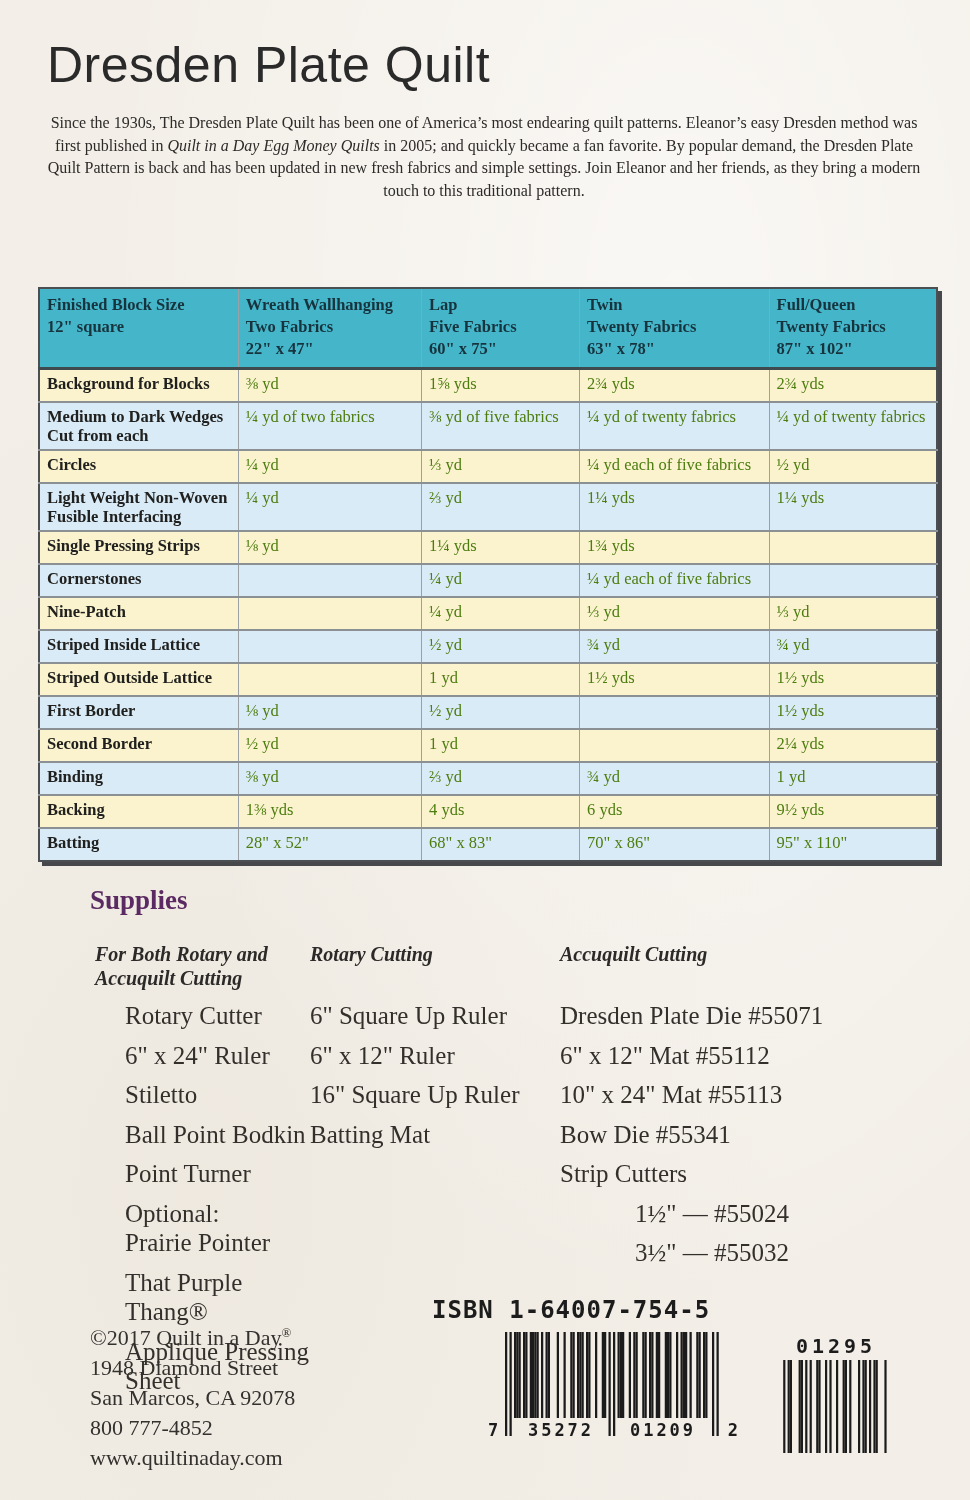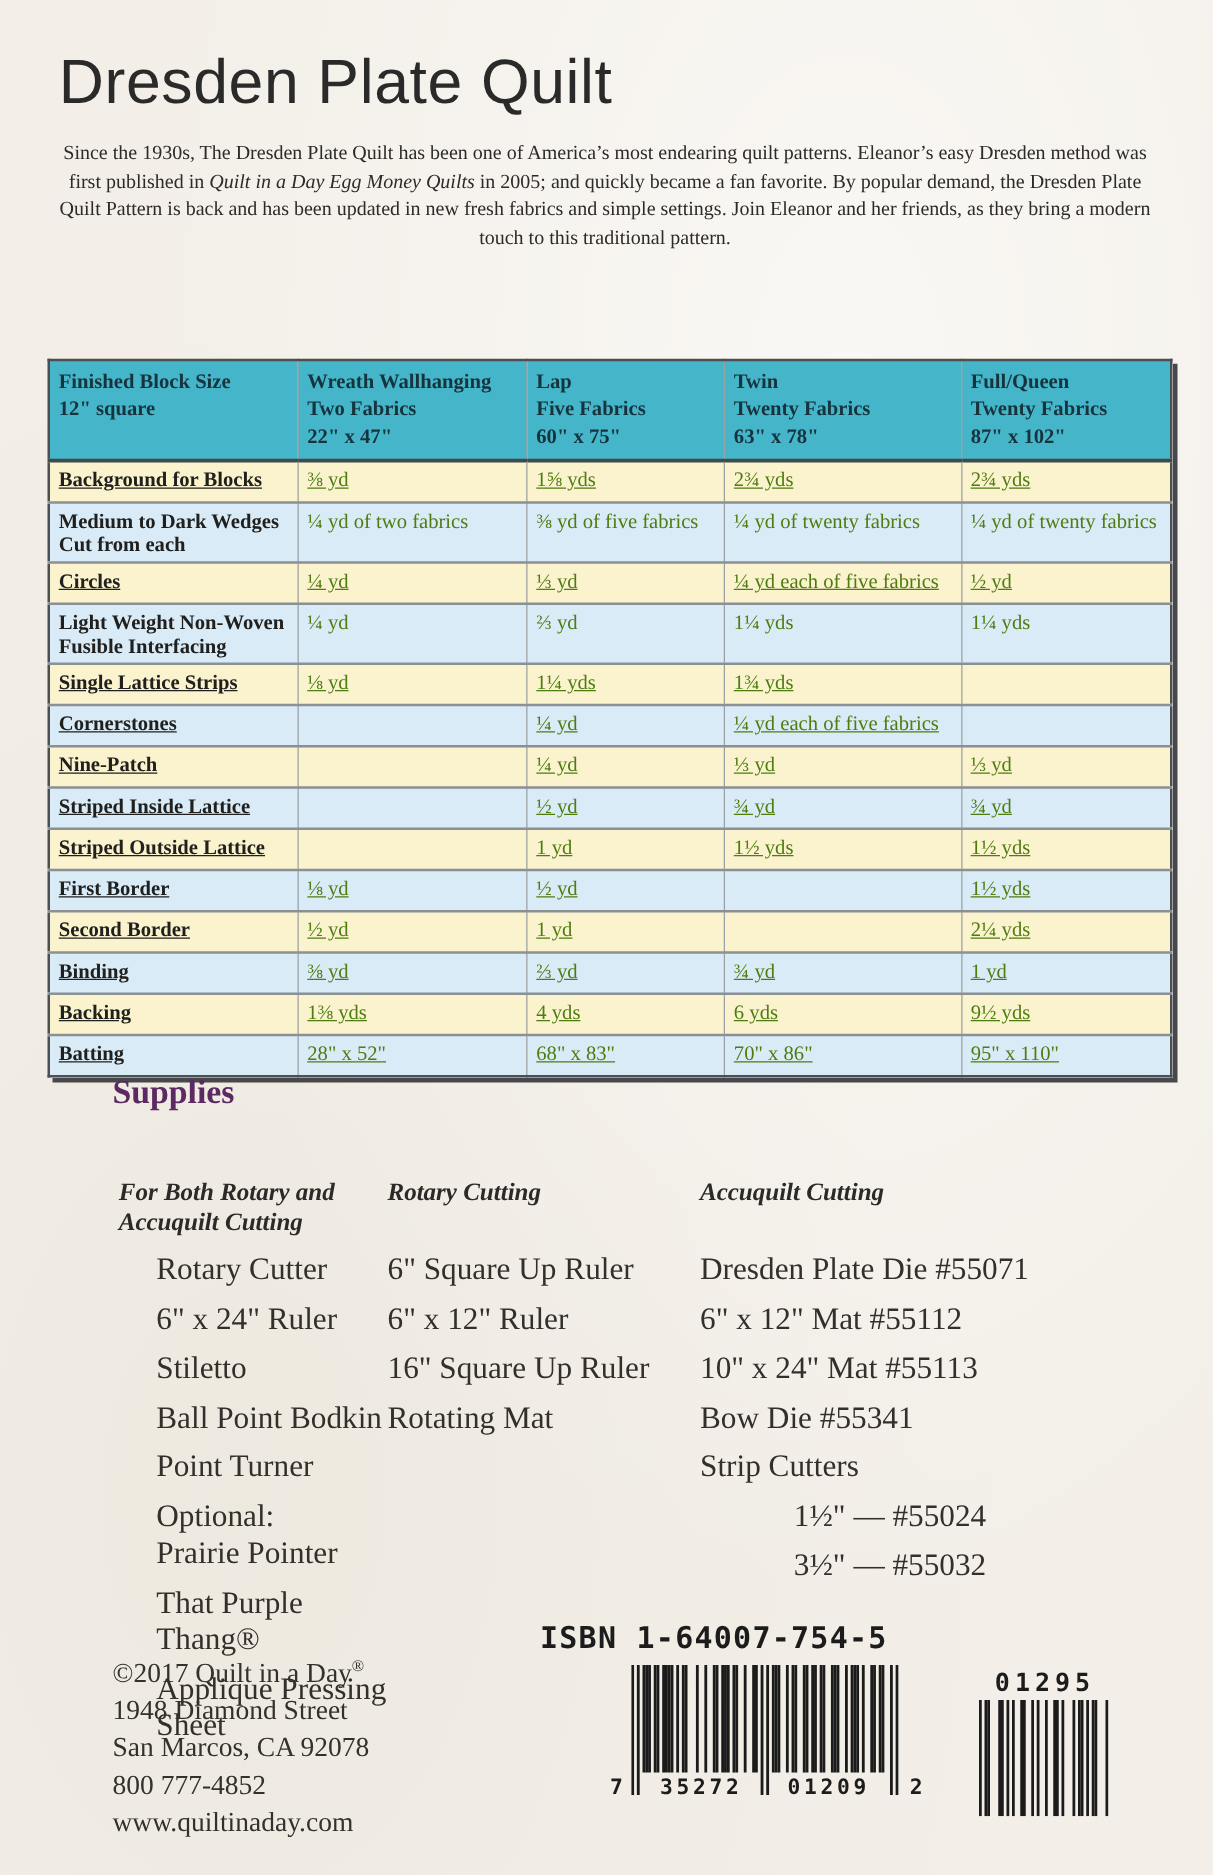--- a/index.html
+++ b/index.html
@@ -49,29 +49,29 @@
     color:#16333e;font-weight:bold;line-height:1.32;
     border-bottom:3px solid #3e4a4e;
     padding-top:5px;padding-bottom:8px;
   }
   .yardage tbody tr{border-top:2px solid #8a9094;}
   .yardage tbody tr:first-child{border-top:none;}
   .yardage tbody tr.yellow{background:var(--row-yellow,#faf3cd);}
   .yardage tbody tr.blue{background:var(--row-blue,#d9ebf7);}
   .yardage tbody td.lbl{font-weight:bold;color:#20201e;line-height:1.12;padding-top:5px;}
   .yardage tbody td.val{color:#4d7c0f;line-height:1.12;padding-top:5px;}
-  .yardage tbody tr.one td{height:22px;text-decoration:underline;}
+  .yardage tbody tr.one td{height:22px;}
   .yardage col.c0{width:22.2%}
   .yardage col.c1{width:20.4%}
   .yardage col.c2{width:17.6%}
   .yardage col.c3{width:21.1%}
   .yardage col.c4{width:18.7%}
   
   .supplies-heading{
-    position:absolute;left:90px;top:858px;
+    position:absolute;left:90px;top:885px;
     font-size:27px;font-weight:bold;color:var(--purple,#5b2a62);
   }
   .supplies-cols{position:absolute;left:0;top:943px;width:970px;}
   .sup-col{position:absolute;top:0;}
   .sup-col.c0{left:95px;width:215px;}
   .sup-col.c1{left:310px;width:245px;}
   .sup-col.c2{left:560px;width:330px;}
   .sup-head{
     font-weight:bold;font-style:italic;font-size:20px;color:#2c2a28;
     line-height:1.18;height:58px;
@@ -188,21 +188,21 @@
             <div>Light Weight Non-Woven</div>
             <div>Fusible Interfacing</div>
           </td>
           <td class="val">¼ yd</td>
           <td class="val">⅔ yd</td>
           <td class="val">1¼ yds</td>
           <td class="val">1¼ yds</td>
         </tr>
         <tr class="yellow one">
           <td class="lbl">
-            <div>Single Lattice Strips</div>
+            <div>Single Pressing Strips</div>
           </td>
           <td class="val">⅛ yd</td>
           <td class="val">1¼ yds</td>
           <td class="val">1¾ yds</td>
           <td class="val"></td>
         </tr>
         <tr class="blue one">
           <td class="lbl">
             <div>Cornerstones</div>
           </td>
@@ -329,21 +329,21 @@
           <li>
             <div>6" Square Up Ruler</div>
           </li>
           <li>
             <div>6" x 12" Ruler</div>
           </li>
           <li>
             <div>16" Square Up Ruler</div>
           </li>
           <li>
-            <div>Rotating Mat</div>
+            <div>Batting Mat</div>
           </li>
         </ul>
       </div>
       <div class="sup-col c2">
         <div class="sup-head">
           <div>Accuquilt Cutting</div>
         </div>
         <ul class="sup-list">
           <li>
             <div>Dresden Plate Die #55071</div>

